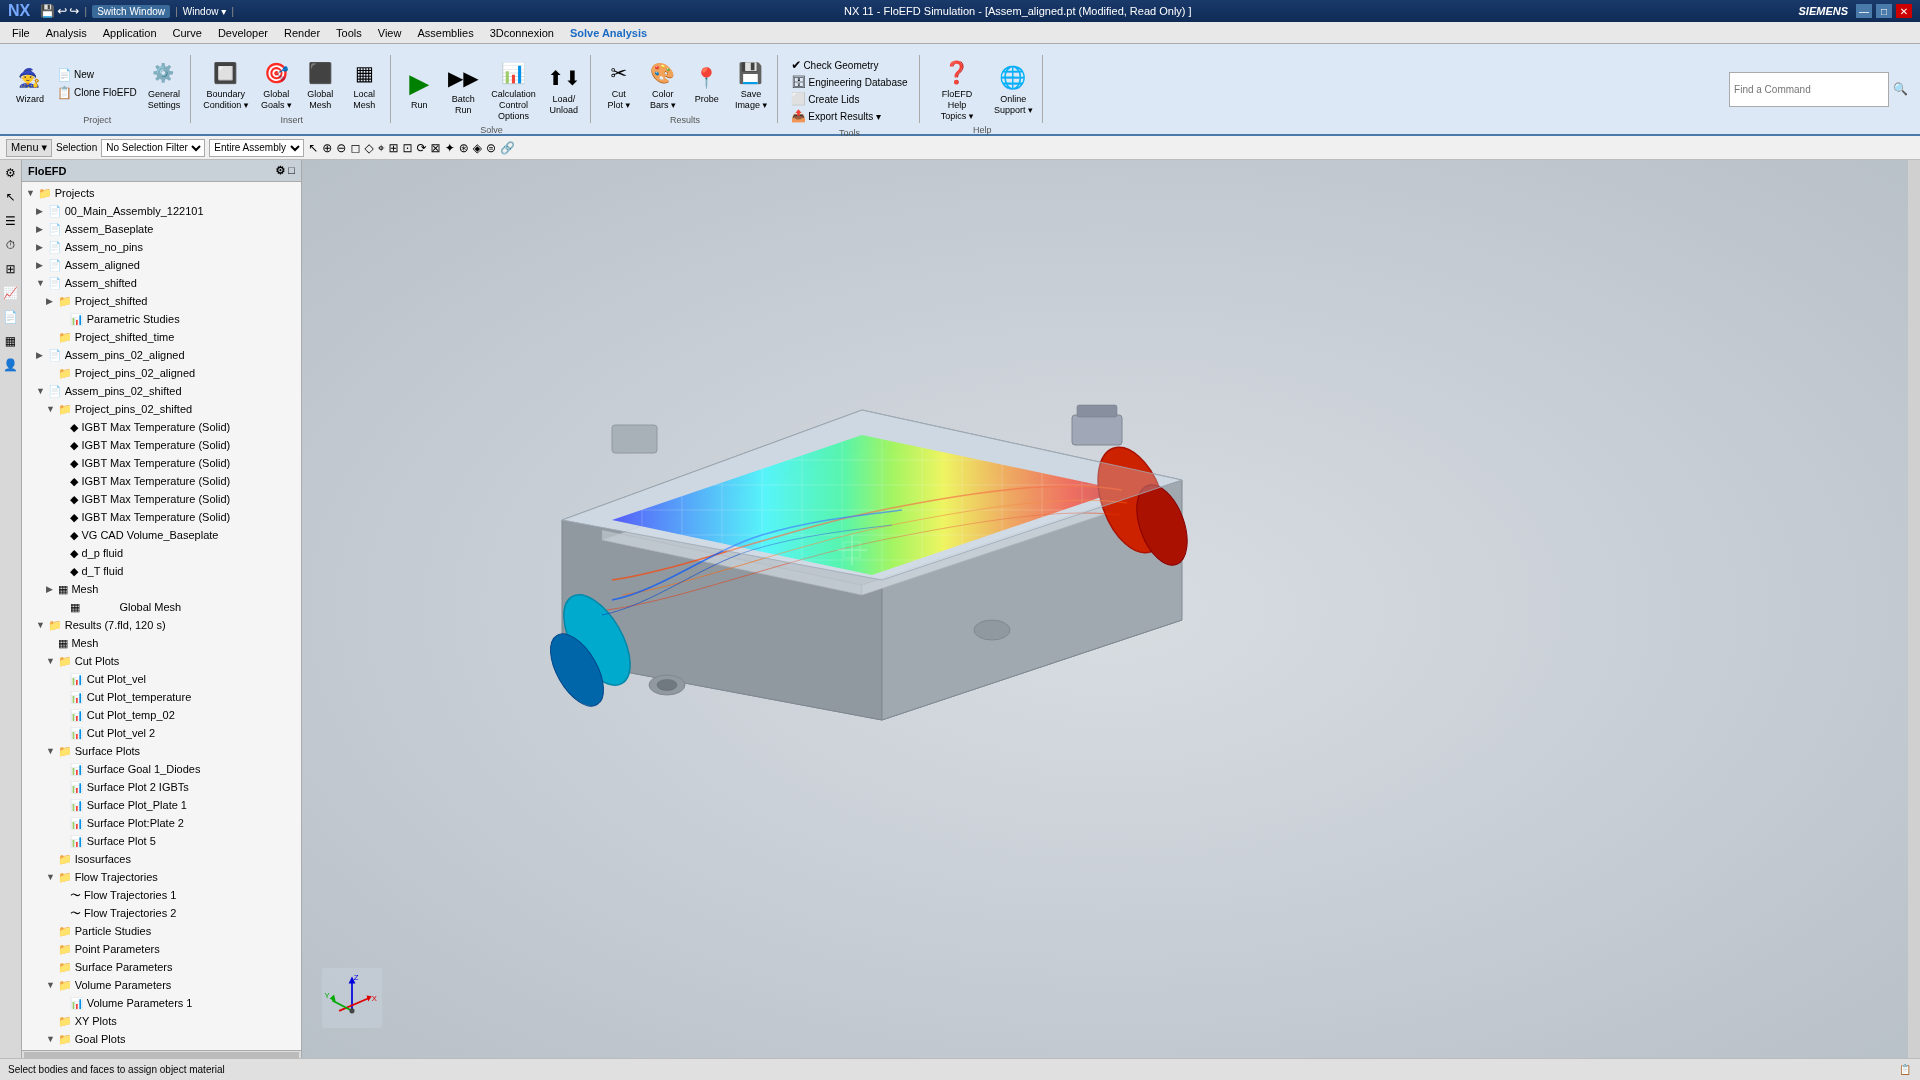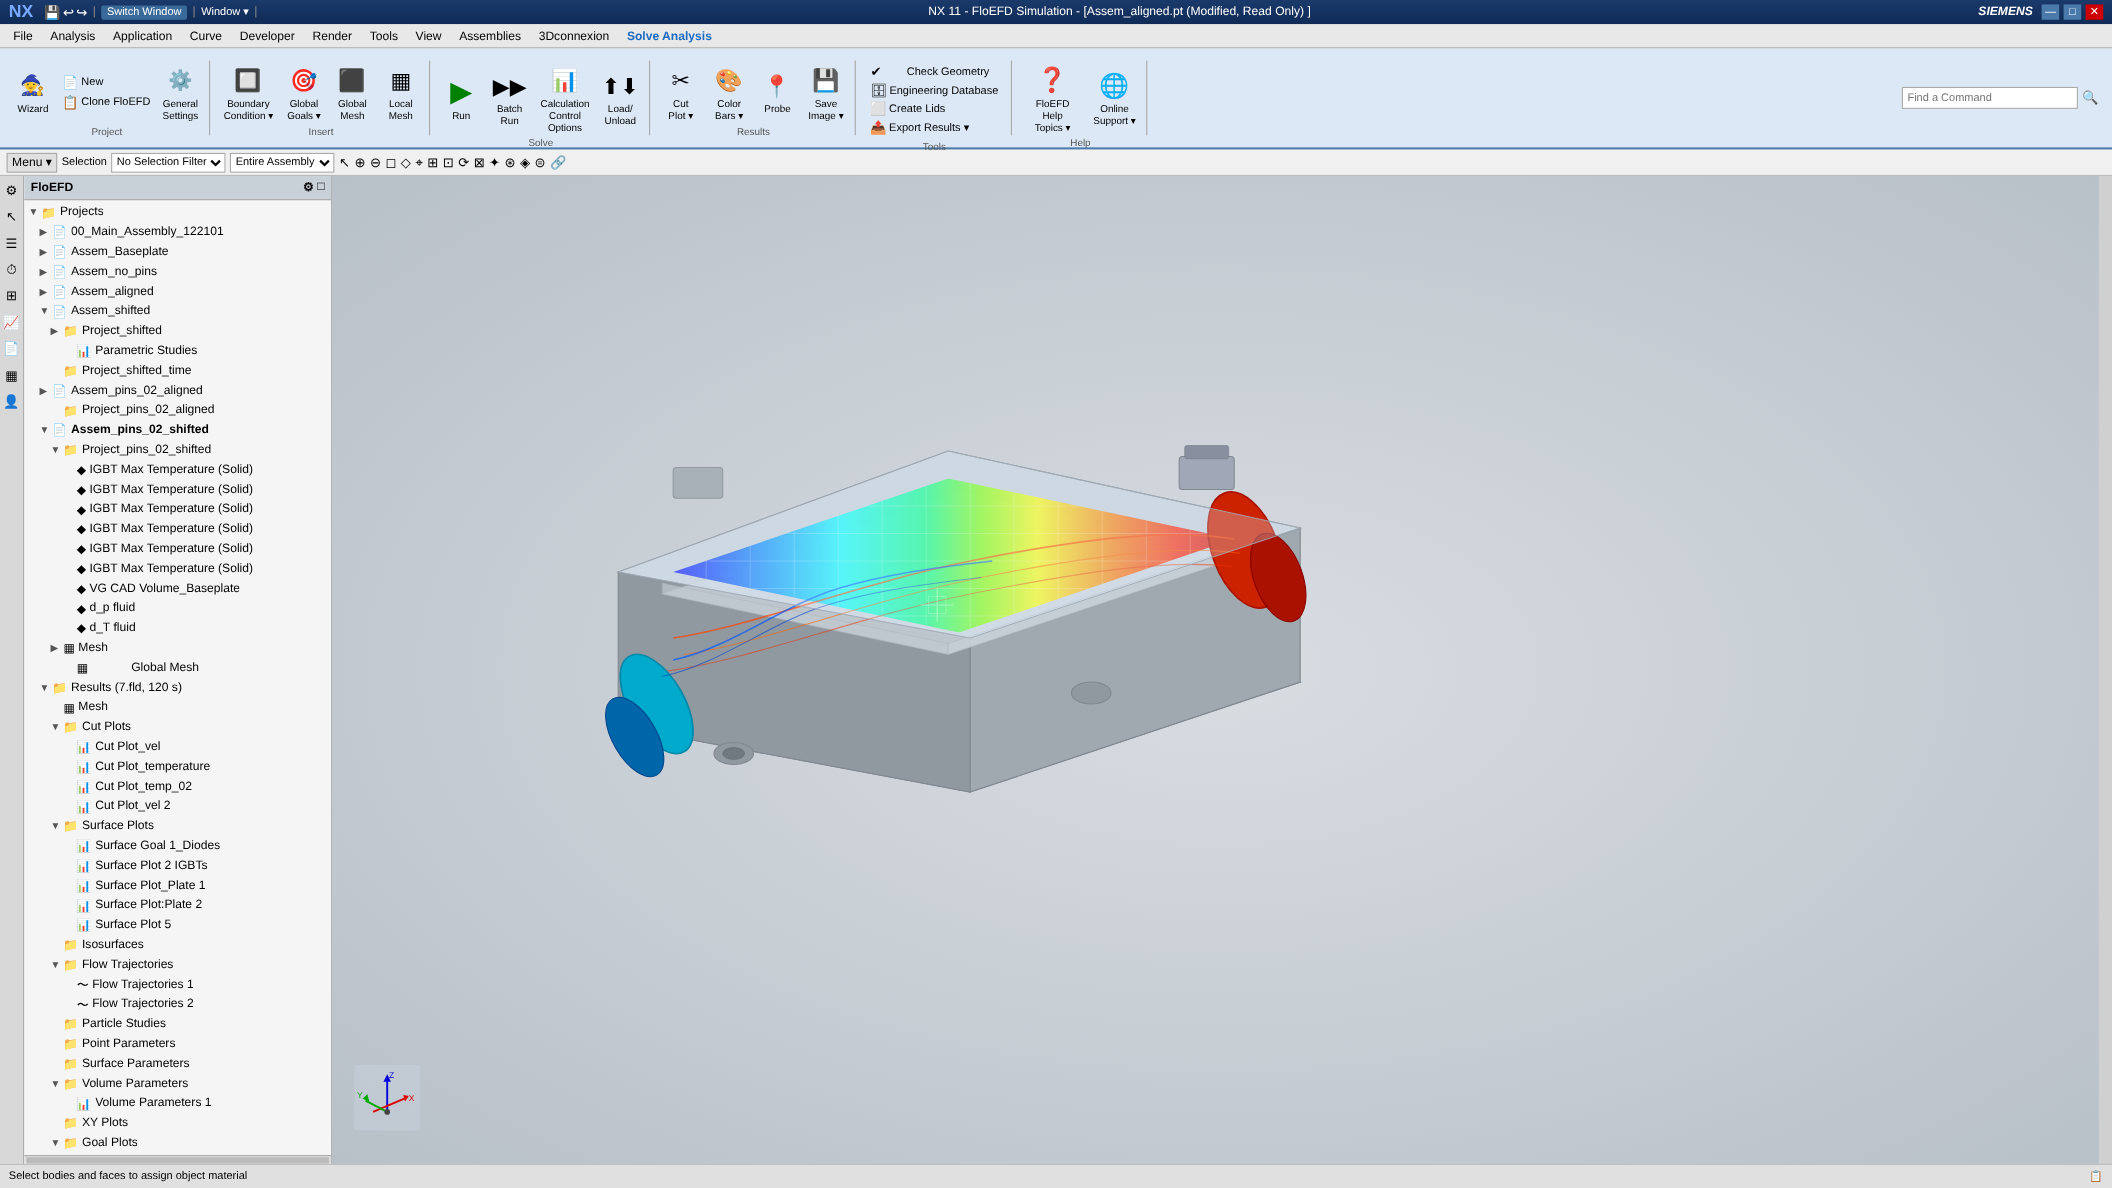--- a/index.html
+++ b/index.html
@@ -432,21 +432,21 @@
           <div class="btn-label">Save<br>Image ▾</div>
         </div>
       </div>
       <div class="group-label">Results</div>
     </div>
 
     <div class="ribbon-group" style="min-width:140px;">
       <div class="group-items" style="align-items:flex-start;flex-direction:column;gap:1px;padding:2px 0;">
         <div class="ribbon-btn-small">
           <span style="font-size:12px;">✔</span>
-          <span style="font-size:10px;margin-left:21px;">Check Geometry</span>
+          <span style="font-size:10px;">Check Geometry</span>
         </div>
         <div class="ribbon-btn-small">
           <span style="font-size:12px;">🗄</span>
           <span style="font-size:10px;">Engineering Database</span>
         </div>
         <div class="ribbon-btn-small">
           <span style="font-size:12px;">⬜</span>
           <span style="font-size:10px;">Create Lids</span>
         </div>
         <div class="ribbon-btn-small">
@@ -466,21 +466,21 @@
         <div class="ribbon-btn">
           <div class="btn-icon" style="font-size:22px;color:#1a6bc4;">🌐</div>
           <div class="btn-label">Online<br>Support ▾</div>
         </div>
       </div>
       <div class="group-label">Help</div>
     </div>
 
     <div style="flex:1; display:flex; align-items:center; justify-content:flex-end; padding-right:8px;">
       <div id="search-bar">
-        <input type="text" id="search-input" placeholder="Find a Command" style="width: 160px; height: 20px; font-size: 10px; padding: 0px 4px; border: 1px solid rgb(170, 170, 170);">
+        <input type="text" id="search-input" placeholder="Find a Command" style="width: 160px; height: 35px; font-size: 10px; padding: 0px 4px; border: 1px solid rgb(170, 170, 170);">
         <span style="font-size:12px;cursor:pointer;">🔍</span>
       </div>
     </div>
   </div>
 </div>
 
 <div id="selection-bar">
   <button class="sel-btn">Menu ▾</button>
   <span style="font-size:10px;">Selection</span>
   <select style="height:18px;font-size:10px;">
@@ -582,21 +582,21 @@
           <span class="t-label" style="font-size: 11px;">Assem_pins_02_aligned</span>
         </div>
         <div class="tree-item" style="padding-left: 24px;">
           <span class="toggle" style="font-size: 9px; color: rgb(85, 85, 85); margin-right: 2px; width: 10px; display: inline-block;"></span>
           <span class="t-icon" style="font-size: 11px; margin-right: 3px;">📁</span>
           <span class="t-label" style="font-size: 11px;">Project_pins_02_aligned</span>
         </div>
         <div class="tree-item" style="padding-left: 14px;">
           <span class="toggle" style="font-size: 9px; color: rgb(85, 85, 85); margin-right: 2px; width: 10px; display: inline-block;">▼</span>
           <span class="t-icon" style="font-size: 11px; margin-right: 3px;">📄</span>
-          <span class="t-label" style="font-size: 11px; font-weight: bold;">Assem_pins_02_shifted</span>
+          <span class="t-label" style="font-size: 11px;">Assem_pins_02_shifted</span>
         </div>
         <div class="tree-item" style="padding-left: 24px;">
           <span class="toggle" style="font-size: 9px; color: rgb(85, 85, 85); margin-right: 2px; width: 10px; display: inline-block;">▼</span>
           <span class="t-icon" style="font-size: 11px; margin-right: 3px;">📁</span>
           <span class="t-label" style="font-size: 11px;">Project_pins_02_shifted</span>
         </div>
         <div class="tree-item" style="padding-left: 36px;">
           <span class="toggle" style="font-size: 9px; color: rgb(85, 85, 85); margin-right: 2px; width: 10px; display: inline-block;"></span>
           <span class="t-icon" style="font-size: 11px; margin-right: 3px;">◆</span>
           <span class="t-label" style="font-size: 11px;">IGBT Max Temperature (Solid)</span>

